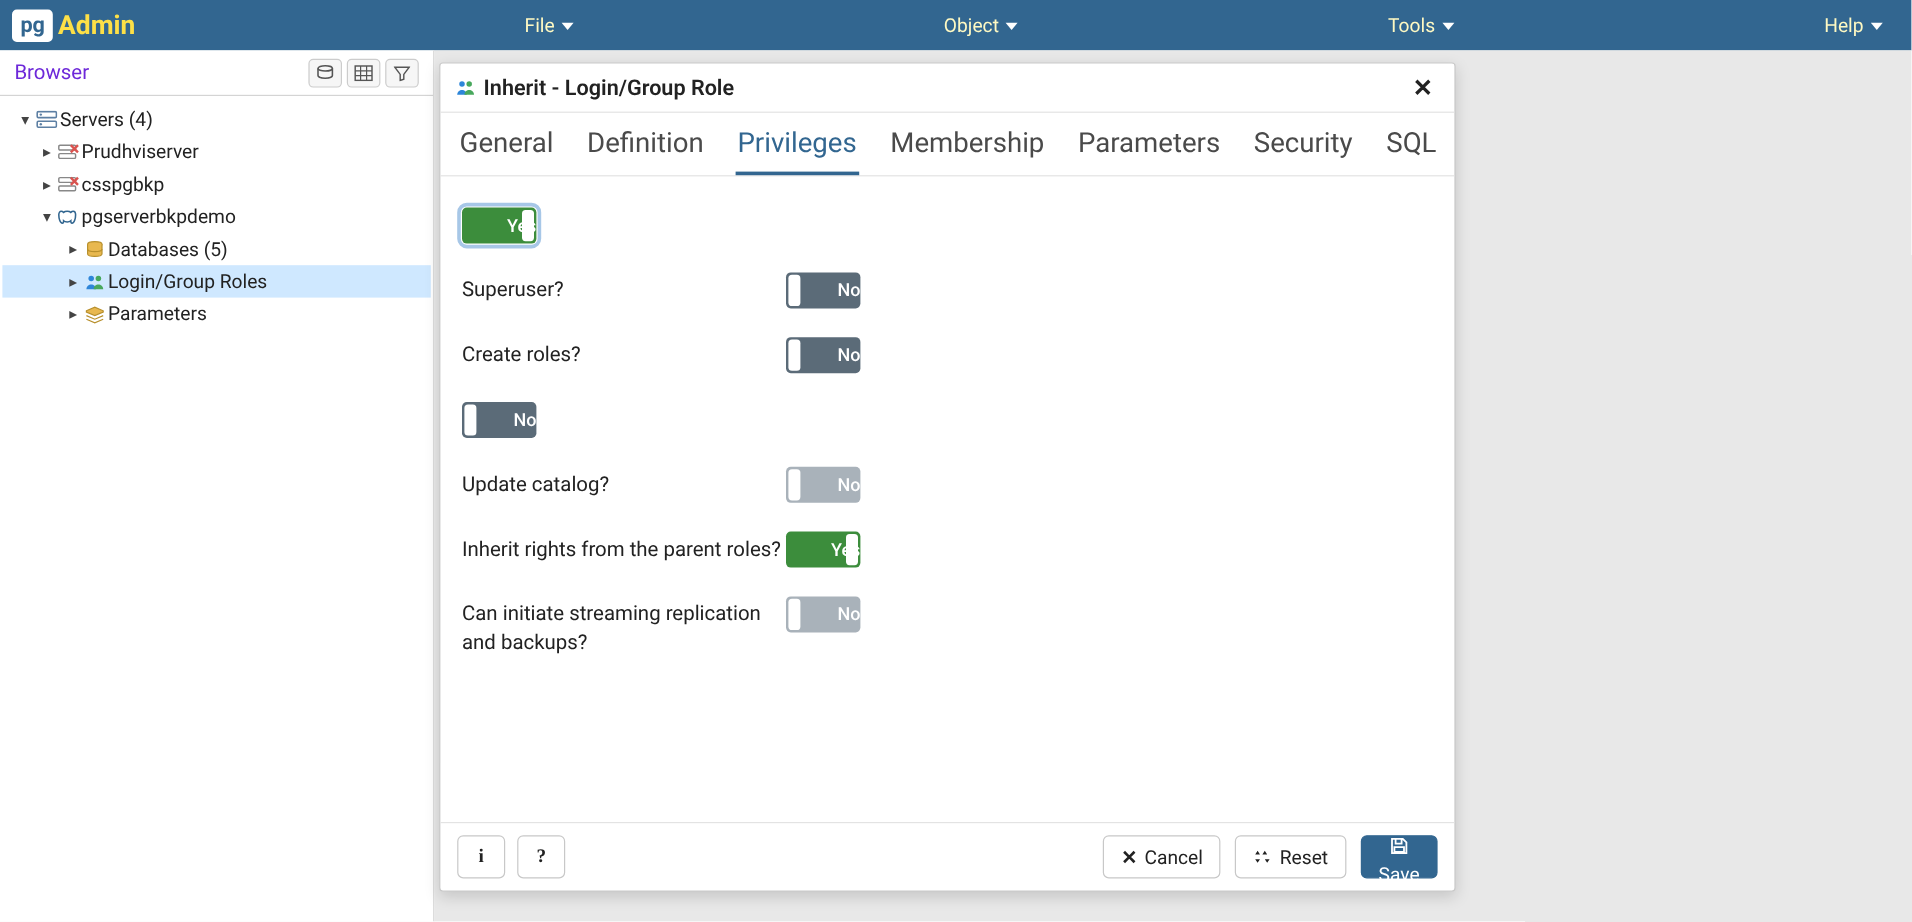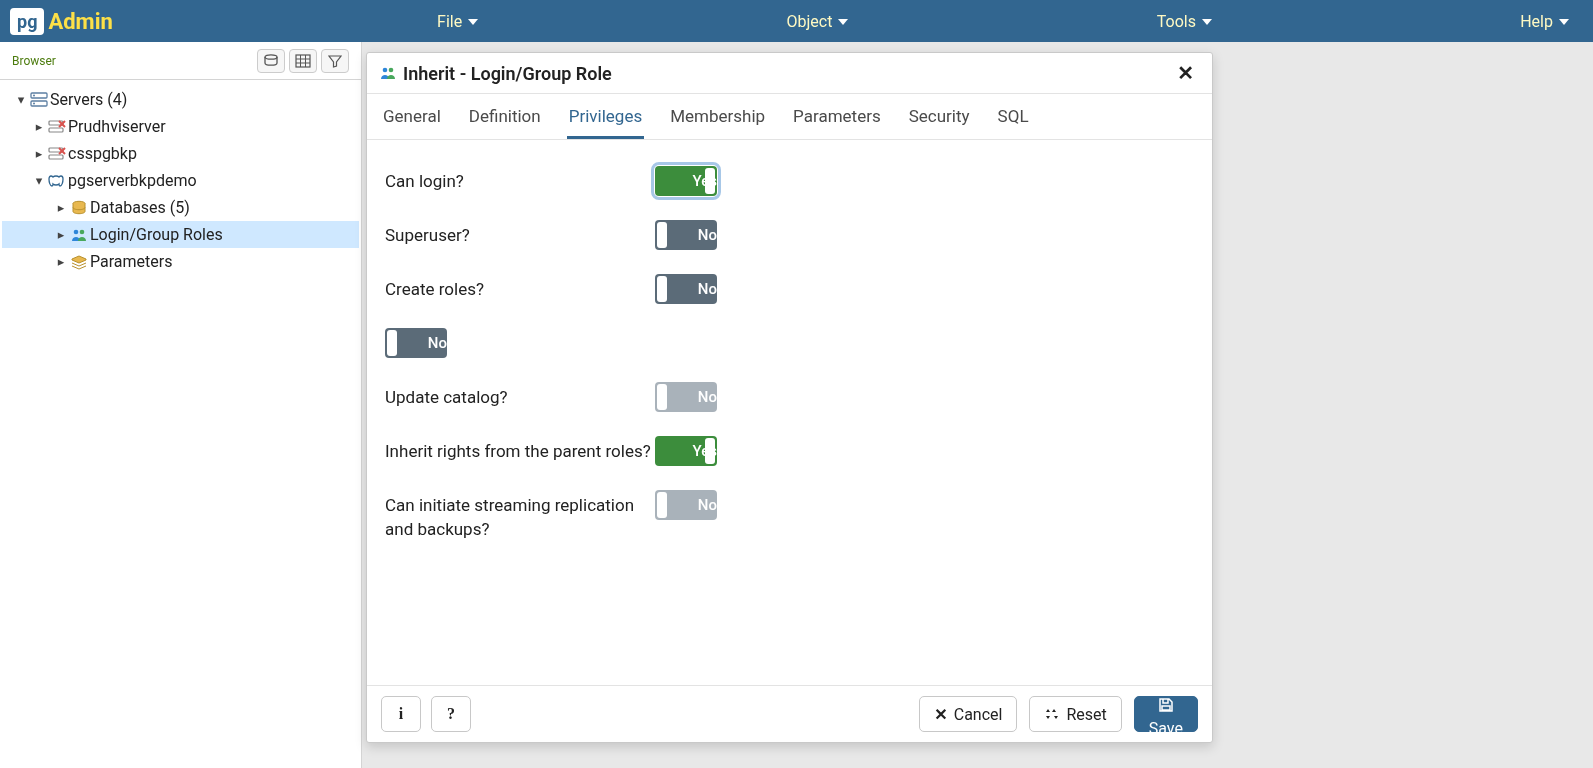--- a/index.html
+++ b/index.html
@@ -13,42 +13,42 @@
   .menubar .menu-item { color:#fef9c3; padding:0 14px; height:42px; display:flex; align-items:center; gap:6px; cursor:pointer; font-size:16px;}
   .chev-down { width:0;height:0;border-left:5px solid transparent;border-right:5px solid transparent;border-top:6px solid #fff;display:inline-block;margin-top:2px;}
 
   
   .main { display:flex; height:calc(100% - 42px); }
   .sidebar { width:362px; border-right:1px solid #d4d4d4; background:#fff; display:flex; flex-direction:column; }
   .content { flex:1; background:#e8e8e8; position:relative; }
 
   
   .browser-header { display:flex; align-items:center; justify-content:space-between; padding:6px 12px; border-bottom:1px solid #d4d4d4; height:38px;}
-  .browser-title { font-size:12px; color:#4d7c0f; }
+  .browser-title { font-size:17px; color:#6d28d9; }
   .browser-tools { display:flex; gap:4px; }
   .tool-btn { width:28px; height:24px; border:1px solid #ccc; border-radius:4px; background:#f6f6f6; display:flex; align-items:center; justify-content:center; color:#555; cursor:pointer; font-size:13px;}
 
   
   .tree { padding:6px 2px; overflow:auto; flex:1; font-size:16px; }
   .tree-row { display:flex; align-items:center; height:27px; padding-left:4px; cursor:pointer; white-space:nowrap; }
   .tree-row .toggle { width:14px; text-align:center; color:#444; font-size:13px; user-select:none;}
   .tree-row .icon { width:22px; display:flex; align-items:center; justify-content:center; }
   .tree-row.selected { background:#cfe8ff; }
   .indent-0 { padding-left: 12px; }
   .indent-1 { padding-left: 30px; }
   .indent-2 { padding-left: 52px; }
 
   
   .dialog { position:absolute; left:4px; right:380px; top:10px; bottom:25px; background:#fff; border:1px solid #c9c9c9; border-radius:3px; box-shadow:0 4px 12px rgba(0,0,0,0.15); display:flex; flex-direction:column; }
   .dialog-header { display:flex; align-items:center; justify-content:space-between; padding:8px 12px; border-bottom:1px solid #e3e3e3; }
   .dlg-title-wrap { display:flex; align-items:center; gap:6px; }
   .dlg-title { font-size:18px; font-weight:600; }
   .dlg-close { font-size:20px; font-weight:900; color:#222; cursor:pointer; padding:0 6px;}
   .tabs { display:flex; gap:24px; padding:6px 14px 0 14px; border-bottom:1px solid #e3e3e3; }
-  .tab { padding:6px 2px 10px 2px; font-size:17px; color:#4a4a4a; cursor:pointer; border-bottom:3px solid transparent; }
+  .tab { padding:6px 2px 10px 2px; font-size:23px; color:#4a4a4a; cursor:pointer; border-bottom:3px solid transparent; }
   .tab.active { color:#326690; border-bottom-color:#326690; }
   .dlg-body { flex:1; overflow:auto; padding:14px 18px; }
   .form-row { display:flex; align-items:flex-start; padding:12px 0; }
   .form-label { width:270px; font-size:17px; color:#222; line-height:1.4; padding-top:4px;}
   .form-control { }
 
   
   .switch { position:relative; width:62px; height:30px; border-radius:4px; display:flex; align-items:center; justify-content:flex-end; color:#fff; font-size:15px; font-weight:500; cursor:pointer;}
   .switch.on { background:#3c8d3c; }
   .switch.off { background:#5b6b78; }
@@ -241,21 +241,20 @@
         <div class="tab active"><span>Privileges</span></div>
         <div class="tab"><span>Membership</span></div>
         <div class="tab"><span>Parameters</span></div>
         <div class="tab"><span>Security</span></div>
         <div class="tab"><span>SQL</span></div>
       </div>
 
       <div class="dlg-body">
 
         <div class="form-row">
-          <div class="form-label">Can login?</div>
           <div class="form-control">
             <div class="switch on highlight">
               <span class="label-txt">Yes</span>
               <span class="knob"></span>
             </div>
           </div>
         </div>
 
         <div class="form-row">
           <div class="form-label">Superuser?</div>

